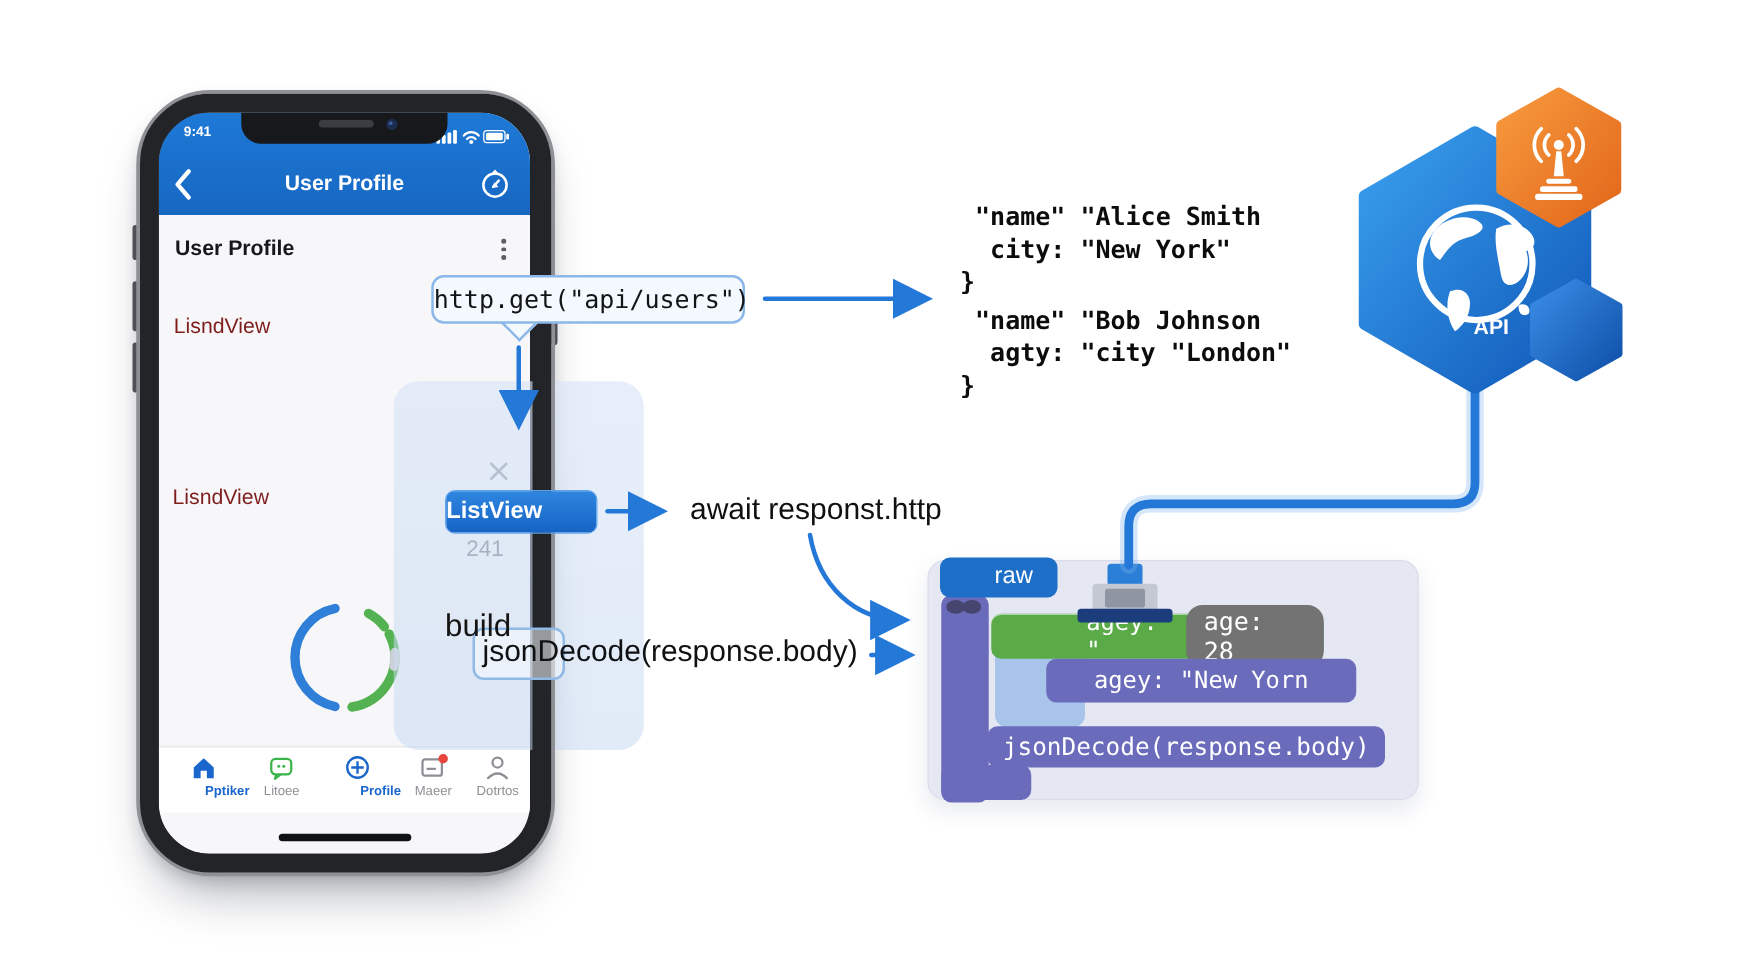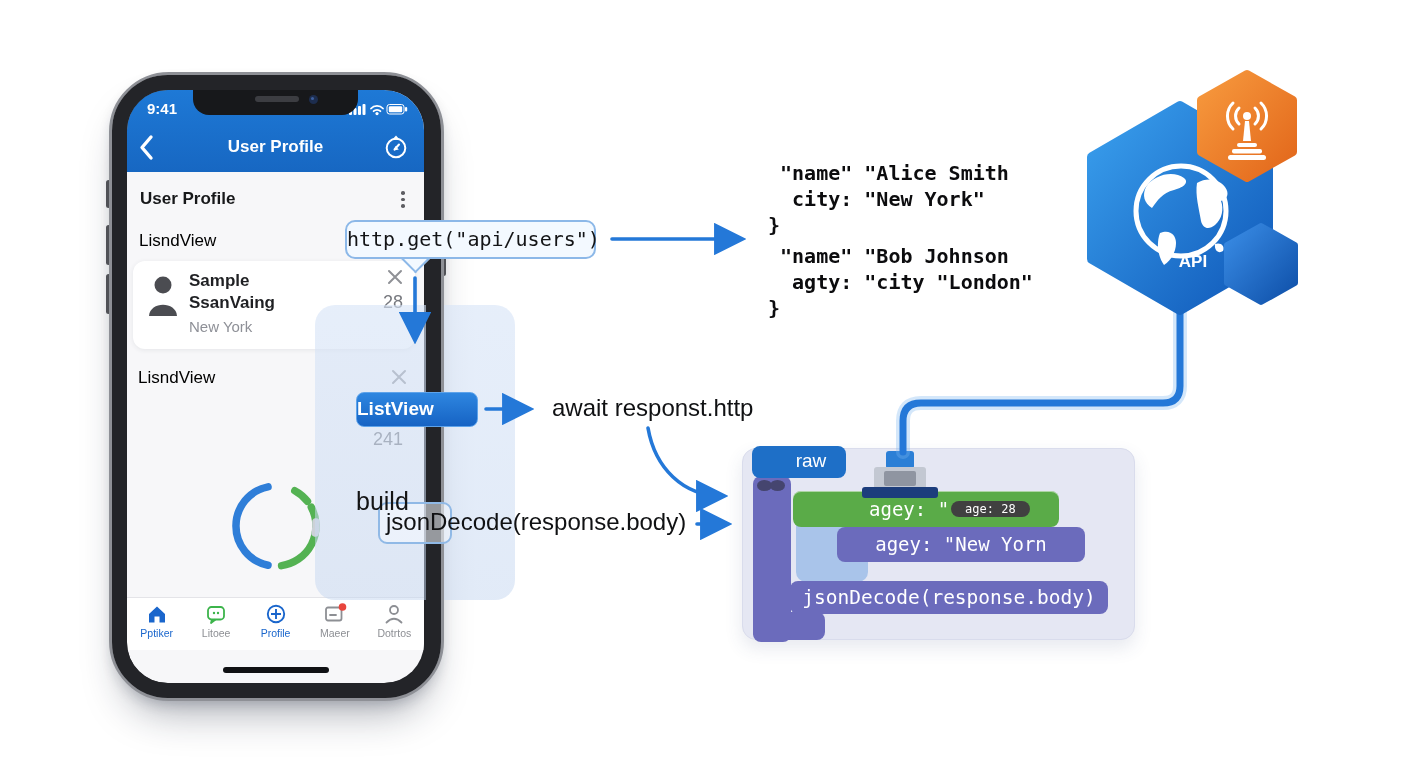--- a/index.html
+++ b/index.html
@@ -11,35 +11,35 @@
   
   .phone-body{left:113px;top:76px;width:327px;height:621px;border-radius:54px;background:#222327;
     box-shadow:0 26px 42px -12px rgba(20,30,50,.38),0 6px 14px rgba(20,30,50,.2);z-index:1;}
   .phone-screen{left:127px;top:90px;width:297px;height:593px;border-radius:40px;background:#f7f7f9;
     overflow:hidden;z-index:2;}
   .blue-head{left:0;top:0;width:297px;height:82px;background:linear-gradient(#1e79d6,#1767c2);}
   .notch{left:66px;top:0;width:165px;height:25px;background:#17181b;border-radius:0 0 16px 16px;}
   .speaker{left:62px;top:6px;width:44px;height:6px;border-radius:3px;background:#3c3d42;}
   .camera{left:116px;top:5px;width:9px;height:9px;border-radius:50%;background:#1d2d4e;}
   .camera:after{content:"";position:absolute;left:2px;top:2px;width:3px;height:3px;border-radius:50%;background:#3d5f9e;}
-  .time{left:20px;top:10px;width:60px;color:#fff;font-size:15px;font-weight:700;}
+  .time{left:20px;top:10px;width:60px;color:#fff;font-size:11px;font-weight:700;}
   .hdr-title{left:0;top:47px;width:297px;text-align:center;color:#fff;font-size:17px;font-weight:700;}
   .page-title{left:13px;top:99px;font-size:17px;font-weight:700;color:#17181a;}
   .dots3{left:274px;top:101px;width:4px;}
   .dots3 i{display:block;width:3.6px;height:3.6px;border-radius:50%;background:#5e5e63;margin:0 0 3px 0;}
-  .sect{font-size:17px;color:#000000;font-weight:500;}
+  .sect{font-size:17px;color:#7f1d1d;font-weight:500;margin-top:20px;}
   .card{background:#fff;border-radius:12px;box-shadow:0 1px 5px rgba(40,50,70,.09);}
   .nm1{font-size:17px;font-weight:600;color:#1f2023;line-height:22px;}
   .city{font-size:15px;color:#8e9097;}
   .cnt{font-size:18px;color:#76787e;}
   .tabbar{left:0;top:507px;width:297px;height:52px;background:rgba(255,255,255,.98);
     border-top:1px solid #e4e4e8;display:flex;}
   .tabitem{flex:1;display:flex;flex-direction:column;align-items:center;padding-top:5px;}
   .tablabel{font-size:10.5px;margin-top:2px;color:#8d8f94;}
-  .tablabel.on{color:#1a66cc;font-weight:400;}
+  .tablabel.on{color:#1a66cc;font-weight:700;padding-left:37px;}
   .homebar{left:96px;top:577px;width:106px;height:6px;border-radius:3px;background:#101114;}
 
   .sidebtn{background:#505156;border-radius:3px;z-index:1;}
   .ring-outer{left:109px;top:72px;width:335px;height:629px;border-radius:60px;border:3px solid #8e9096;
     box-sizing:border-box;z-index:25;pointer-events:none;}
   .ring-inner{left:112px;top:75px;width:329px;height:623px;border-radius:56px;border:15px solid #232428;
     box-sizing:border-box;z-index:25;pointer-events:none;}
 
   
   .overlay{left:315px;top:305px;width:200px;height:295px;border-radius:20px;z-index:20;
@@ -68,21 +68,21 @@
     border:1px solid #d9dcec;box-shadow:0 8px 18px rgba(60,70,120,.12);}
   .rawtab{left:752px;top:446px;width:70px;height:32px;border-radius:8px;background:#1e6fc7;color:#fff;
     font-size:19px;text-align:center;line-height:30px;padding-left:24px;}
   .pbar{left:753px;top:476px;width:38px;height:166px;border-radius:8px;background:#6b6bbc;}
   .pfoot{left:753px;top:612px;width:72px;height:28px;border-radius:8px;background:#6b6bbc;}
   .lens{width:15px;height:11px;border-radius:50%;background:#45456f;}
   .lbC{left:796px;top:514px;width:72px;height:68px;border-radius:10px;background:#a9c4ea;}
   .gblock{left:793px;top:491px;width:266px;height:36px;border-radius:8px;background:#5aab48;
     display:flex;align-items:center;padding-left:76px;box-sizing:border-box;box-shadow:0 1px 0 rgba(255,255,255,.5) inset;}
   .gtext{color:#fff;font-size:19px;}
-  .oval{background:#404040;border-radius:13px;padding:1px 14px;color:#fff;font-size:12px;margin-left:2px;}
+  .oval{background:#737373;border-radius:13px;padding:1px 14px;color:#fff;font-size:20px;margin-left:2px;}
   .pblock1{left:837px;top:527px;width:248px;height:35px;border-radius:8px;background:#6b6bbc;
     color:#fff;font-size:19px;text-align:center;line-height:35px;}
   .pblock2{left:790px;top:581px;width:318px;height:33px;border-radius:8px;background:#6b6bbc;
     color:#fff;font-size:19.5px;text-align:center;line-height:33px;}
   .plug-cap{left:886px;top:451px;width:28px;height:18px;border-radius:3px;background:#2b7fd6;}
   .plug-block{left:874px;top:467px;width:52px;height:22px;border-radius:3px;background:#c3c8d2;}
   .plug-inner{left:884px;top:471px;width:32px;height:15px;border-radius:2px;background:#8f95a1;}
   .plug-base{left:862px;top:487px;width:76px;height:11px;border-radius:3px;background:#1c3d7c;}
 
   svg{display:block;}
@@ -135,33 +135,20 @@
 
   <div class="abs page-title">User Profile</div>
   <div class="abs dots3">
       <i></i>
       <i></i>
       <i></i>
     </div>
 
   <div class="abs sect" style="left:12px;top:141px">LisndView</div>
 
-  <div class="abs card" style="left:6px;top:171px;width:282px;height:88px">
-    <svg class="abs" style="left:13px;top:11px" width="34" height="44" viewBox="0 0 34 44">
-      <circle cx="17" cy="13" r="8.5" fill="#4b4c51"></circle>
-        <path d="M3,44 C4,29 30,29 31,44 Z" fill="#4b4c51"></path>
-    </svg>
-    <div class="abs nm1" style="left:56px;top:9px">Sample</div>
-    <div class="abs nm1" style="left:56px;top:31px">SsanVaing</div>
-    <div class="abs city" style="left:56px;top:57px">New York</div>
-    <svg class="abs" style="left:254px;top:8px" width="16" height="16" viewBox="0 0 16 16">
-      <path d="M2,2 L14,14 M14,2 L2,14" stroke="#8f9196" stroke-width="2" stroke-linecap="round"></path>
-    </svg>
-    <div class="abs cnt" style="left:250px;top:31px">28</div>
-  </div>
 
   <div class="abs sect" style="left:11px;top:278px">LisndView</div>
   <svg class="abs" style="left:264px;top:279px" width="16" height="16" viewBox="0 0 16 16">
     <path d="M2,2 L14,14 M14,2 L2,14" stroke="#8f9196" stroke-width="2" stroke-linecap="round"></path>
   </svg>
 
   <div class="abs cnt" style="left:246px;top:339px">241</div>
 
   <svg class="abs" style="left:100px;top:387px" width="98" height="98" viewBox="0 0 98 98">
     <path d="M41,9.8 A40,40 0 0 0 41,88.2" fill="none" stroke="#2f7ed8" stroke-width="7.5" stroke-linecap="round"></path>

